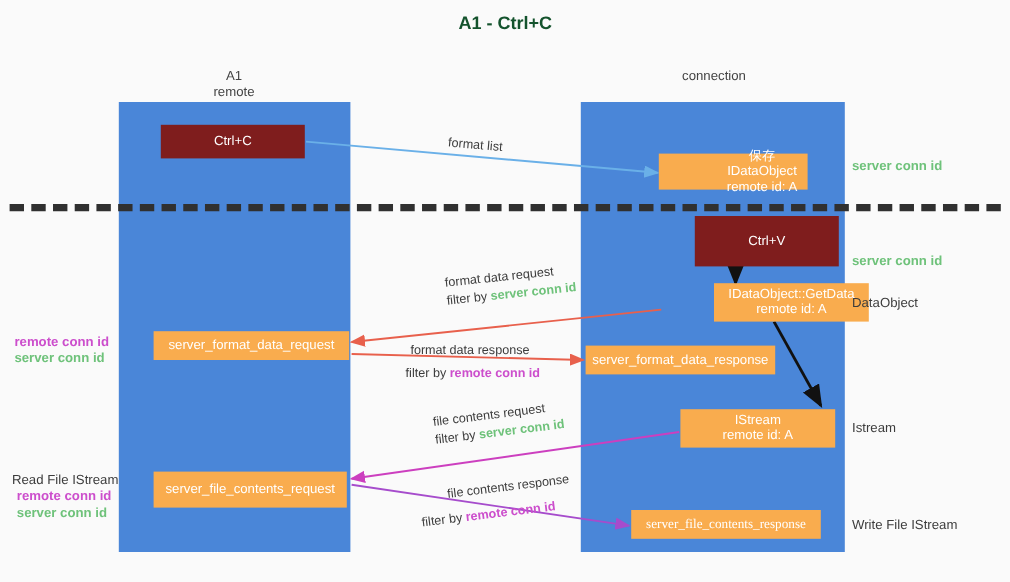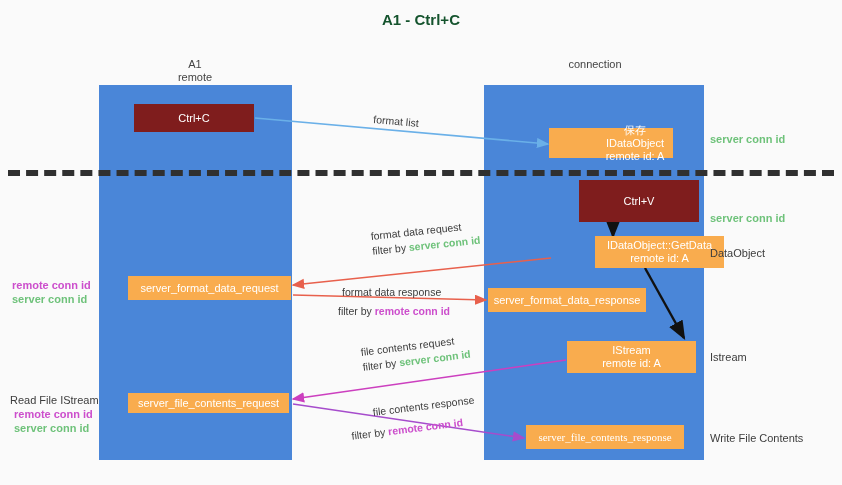--- a/index.html
+++ b/index.html
@@ -128,21 +128,21 @@
   <div class="box orange" style="left:551px;top:236px;width:129px;height:32px;margin-left:44px;">IDataObject::GetData
 remote id: A</div>
 
   <div class="box orange" style="left:128px;top:276px;width:163px;height:24px;">server_format_data_request</div>
 
   <div class="box orange" style="left:488px;top:288px;width:158px;height:24px;">server_format_data_response</div>
 
   <div class="box orange" style="left:567px;top:341px;width:129px;height:32px;">IStream
 remote id: A</div>
 
-  <div class="box orange" style="left:128px;top:393px;width:161px;height:20px;">server_file_contents_request</div>
+  <div class="box orange" style="left:128px;top:393px;width:161px;height:30px;">server_file_contents_request</div>
 
   <div class="box orange" style="left:526px;top:425px;width:158px;height:24px;font-family:Liberation Serif, serif;">server_file_contents_response</div>
 
   <div class="cap" style="left:374px;top:112px;transform:rotate(5deg);">
     <span>format list</span>
   </div>
 
   <div class="cap" style="left:370px;top:229px;transform:rotate(-6deg);">
     <div>format data request</div>
     <div><span>filter by </span><span class="sc">server conn id</span></div>
@@ -164,21 +164,21 @@
   </div>
 
   <div class="ann" style="left:710px;top:132px;">
     <span class="sc">server conn id</span>
   </div>
   <div class="ann" style="left:710px;top:211px;">
     <span class="sc">server conn id</span>
   </div>
   <div class="ann" style="left:710px;top:246px;">DataObject</div>
   <div class="ann" style="left:710px;top:350px;">Istream</div>
-  <div class="ann" style="left:710px;top:431px;">Write File Contents</div>
+  <div class="ann" style="left:710px;top:431px;">Write File IStream</div>
 
   <div class="ann" style="left:12px;top:278px;">
     <div class="rc">remote conn id</div>
     <div class="sc">server conn id</div>
   </div>
 
   <div class="ann" style="left:10px;top:393px;">
     <div style="color:#3c3c3c;">Read File IStream</div>
     <div class="rc" style="margin-left:4px;">remote conn id</div>
     <div class="sc" style="margin-left:4px;">server conn id</div>

